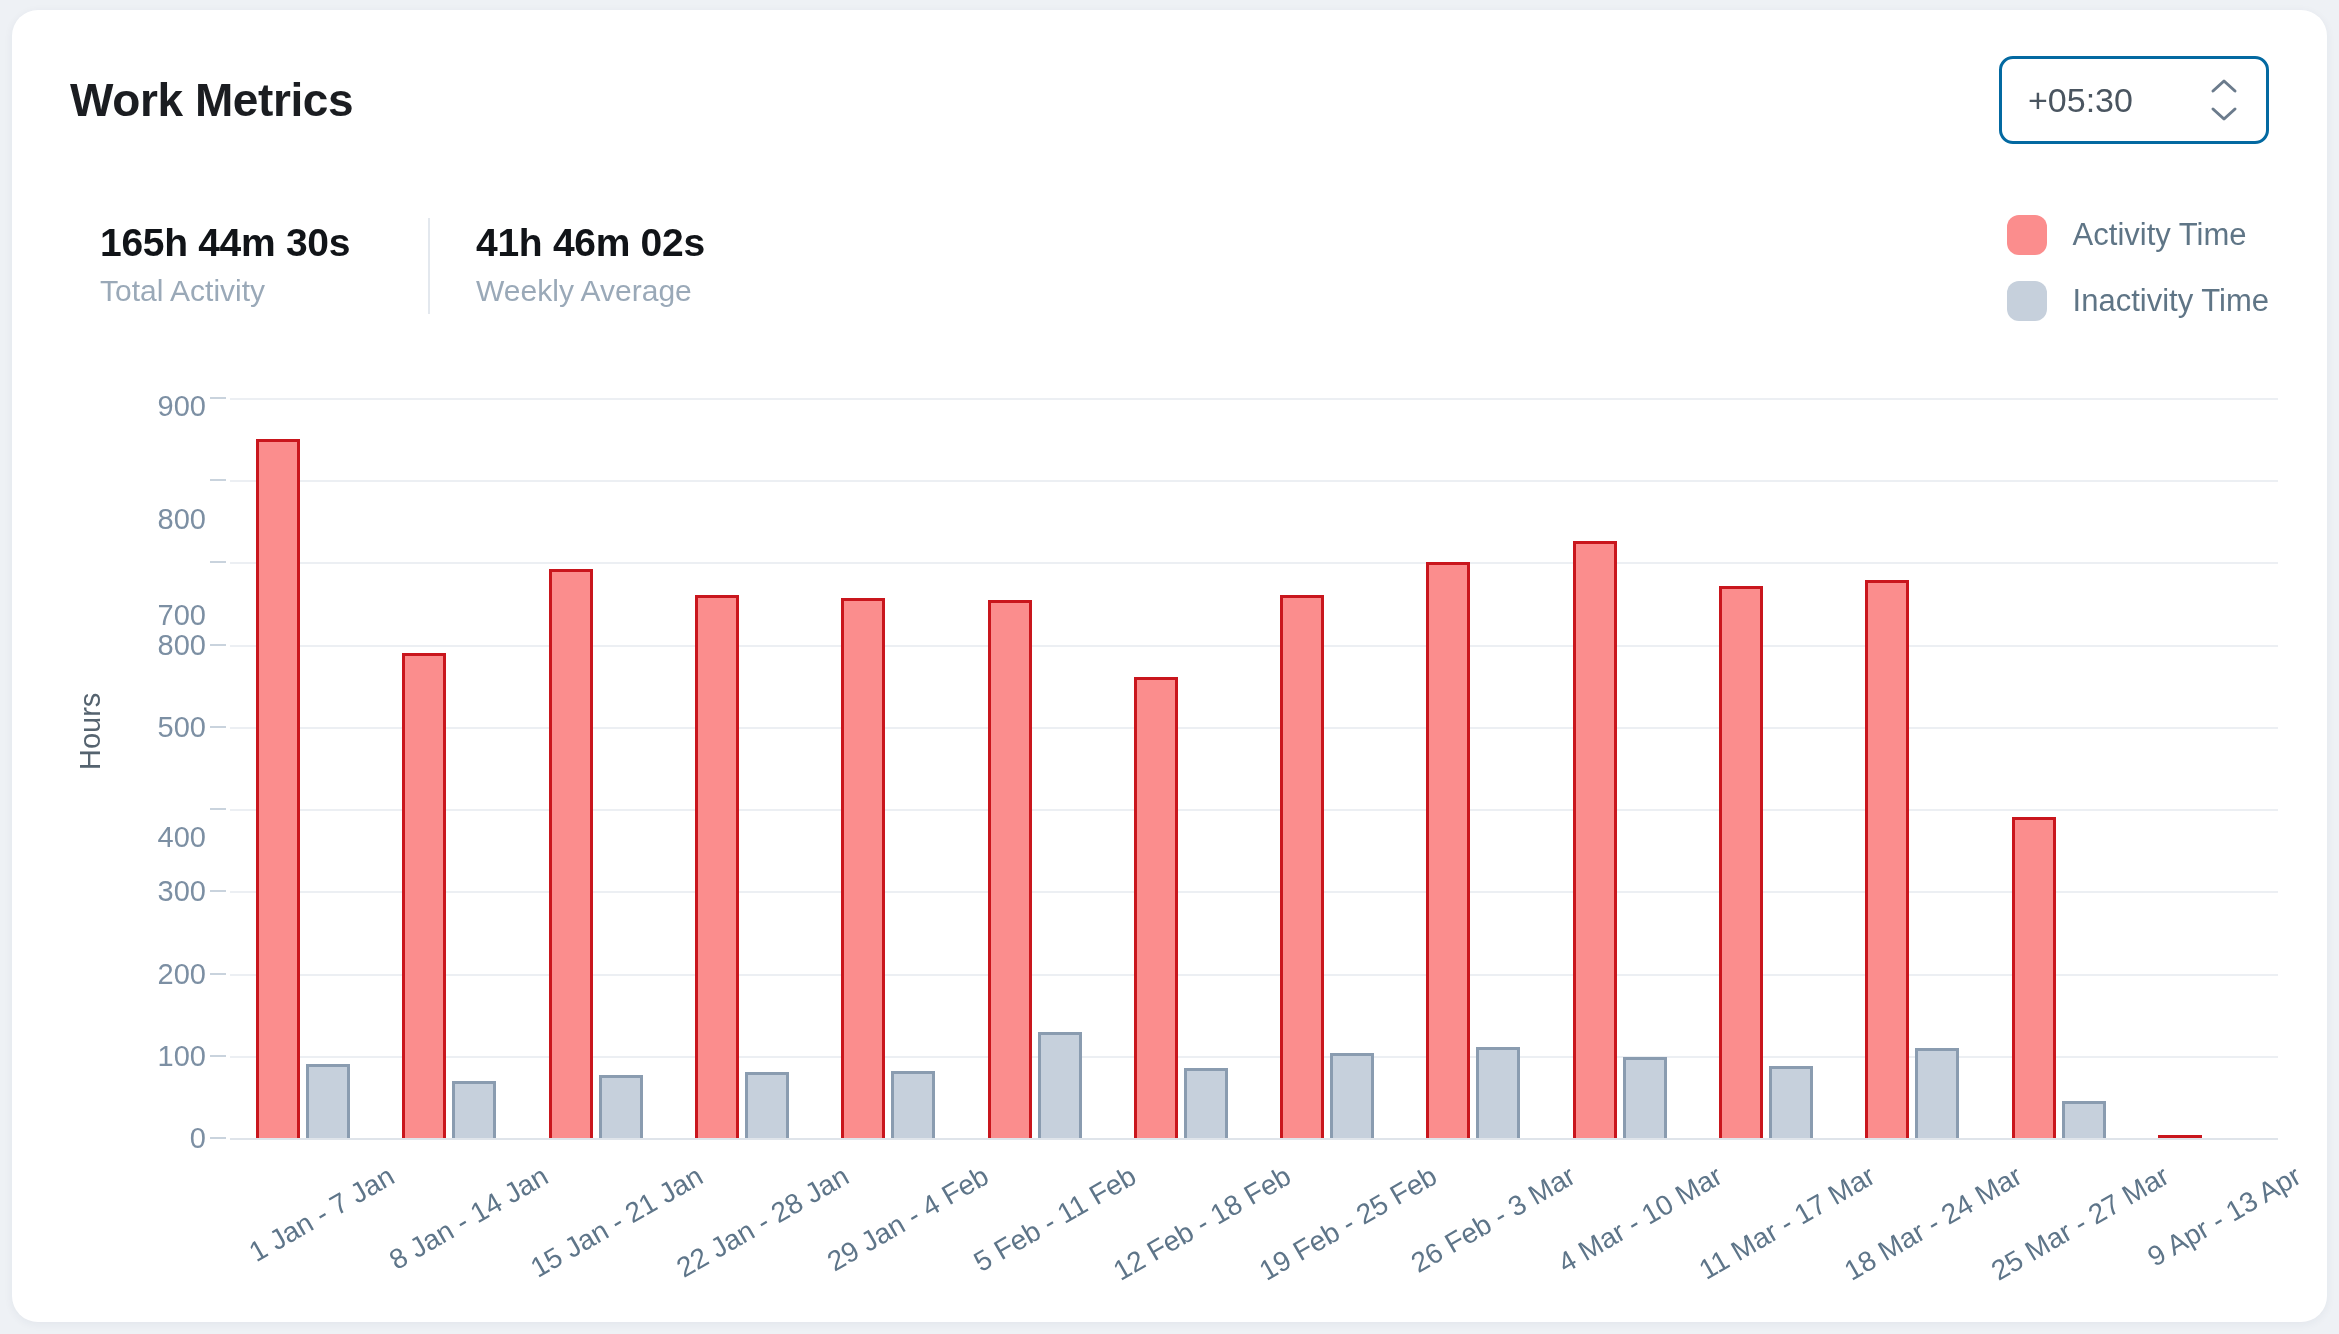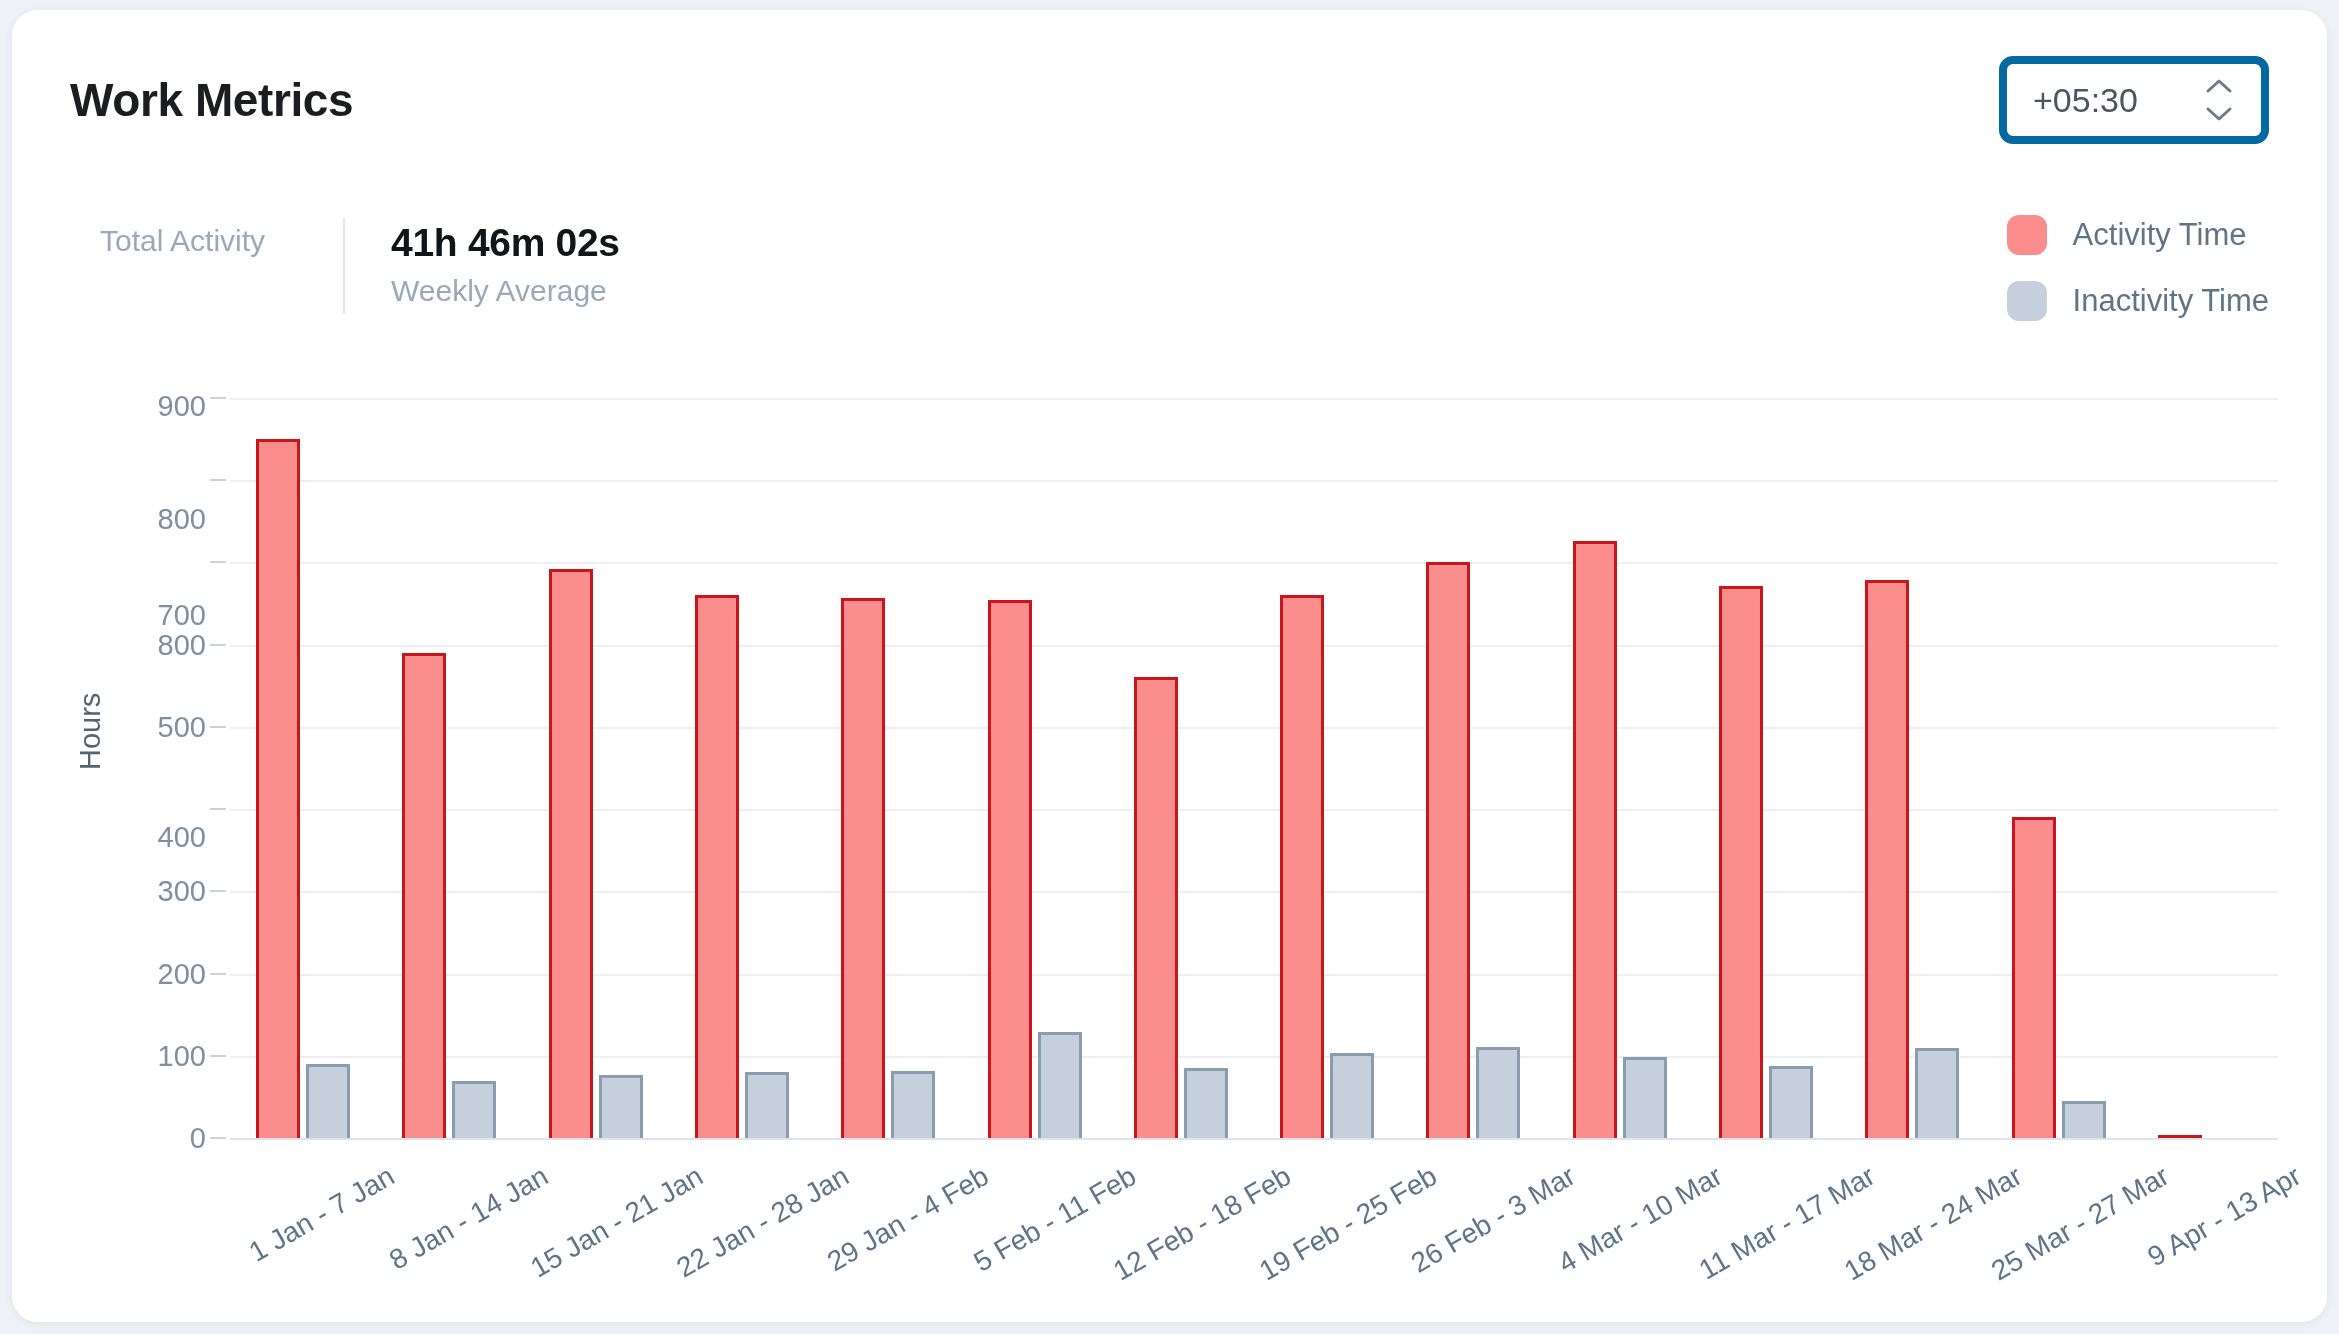--- a/index.html
+++ b/index.html
@@ -42,21 +42,21 @@
     letter-spacing: -0.4px;
     line-height: 56px;
     margin-top: 16px;
   }
   .tz-select {
     position: absolute;
     top: 0px;
     right: 0px;
     width: 270px;
     height: 88px;
-    border: 8px solid #0369a1;
+    border: 3px solid #0369a1;
     border-radius: 14px;
     background: #fff;
     display: flex;
     align-items: center;
     padding: 0 26px;
     cursor: pointer;
   }
   .tz-value {
     font-size: 34px;
     color: #4a5560;
@@ -249,20 +249,21 @@
           </svg>
           <svg width="30" height="18" viewBox="0 0 30 18" fill="none">
             <path d="M4 4 L15 14 L26 4" stroke="#6b7b8c" stroke-width="3" stroke-linecap="round" stroke-linejoin="round"></path>
           </svg>
         </span>
       </div>
     </div>
 
     <div class="stats">
       <div class="stat">
+        <div class="stat-value">165h 44m 30s</div>
         <div class="stat-label">Total Activity</div>
       </div>
       <div class="stat">
         <div class="stat-value">41h 46m 02s</div>
         <div class="stat-label">Weekly Average</div>
       </div>
     </div>
 
     <div class="legend">
       <div class="legend-item">

